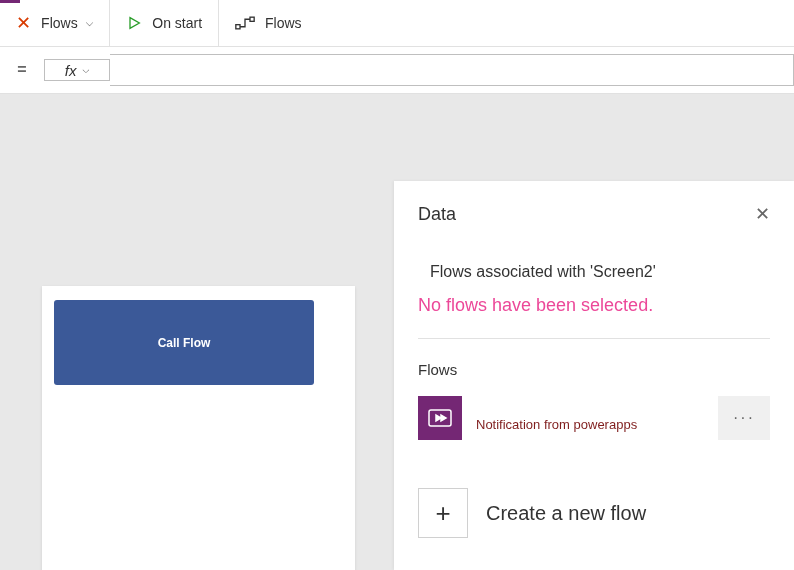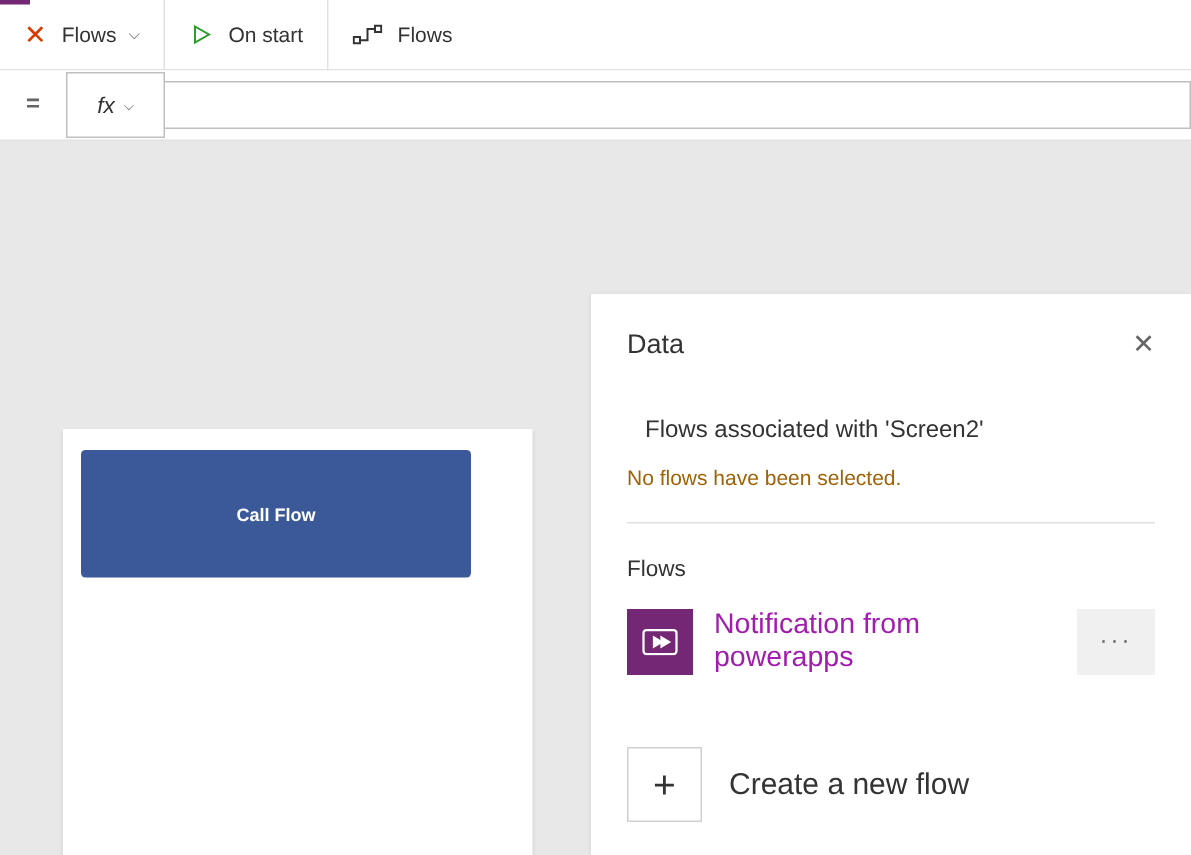--- a/index.html
+++ b/index.html
@@ -32,21 +32,21 @@
     height: 47px;
     display: flex;
     align-items: center;
     border-bottom: 1px solid #e1e1e1;
     background: #fff;
   }
   .formula-bar .eq {
     width: 44px; text-align: center; font-size: 16px; color: #666; font-weight: 600;
   }
   .formula-bar .fx-box {
-    width: 66px; height: 44px; border: 1px solid #bfbfbf;
+    width: 66px; height: 22px; border: 1px solid #bfbfbf;
     display: flex; align-items: center; justify-content: center;
     font-family: "Times New Roman", serif; font-style: italic;
     font-size: 15px; color: #333; cursor: pointer;
   }
   .formula-bar .fx-box .fx-chev { font-style: normal; font-size: 9px; margin-left: 6px; color: #666; }
   .formula-bar .fx-input {
     flex: 1; height: 32px; border: 1px solid #bfbfbf; border-left: none;
     padding: 0 8px; font-size: 14px; outline: none;
   }
   
@@ -62,47 +62,47 @@
   .call-flow-btn {
     position: absolute; left: 12px; top: 14px;
     width: 260px; height: 85px;
     background: #3b5998; color: #fff;
     display: flex; align-items: center; justify-content: center;
     font-size: 12px; font-weight: 600;
     border-radius: 3px; cursor: pointer;
   }
   
   .data-panel {
-    position: absolute; right: 0; top: 102px; bottom: 0;
+    position: absolute; right: 0; top: 87px; bottom: 0;
     width: 400px; background: #fff;
     box-shadow: -1px 0 3px rgba(0,0,0,0.06);
     padding: 22px 24px;
   }
   .data-panel .panel-header {
     display: flex; justify-content: space-between; align-items: center;
     margin-bottom: 38px;
   }
   .data-panel .panel-title { font-size: 18px; color: #333; }
   .close-x { font-size: 18px; color: #666; cursor: pointer; font-weight: 300; }
   
   .assoc-title { font-size: 16px; color: #333; margin-bottom: 14px; margin-left: 12px; }
-  .assoc-empty { font-size: 14px; color: #a16207; margin-bottom: 22px; }
+  .assoc-empty { font-size: 18px; color: #ec4899; margin-bottom: 22px; }
   .divider { height: 1px; background: #e1e1e1; margin-bottom: 22px; }
   
   .flows-heading { font-size: 15px; color: #333; margin-bottom: 18px; }
   .flow-row {
     display: flex; align-items: center; gap: 14px;
     margin-bottom: 48px;
   }
   .flow-icon {
     width: 44px; height: 44px; background: #742774;
     display: flex; align-items: center; justify-content: center;
     color: #fff;
   }
-  .flow-name { flex: 1; font-size: 19px; color: #a21caf; cursor: pointer; }
+  .flow-name { flex: 1; font-size: 13px; color: #7f1d1d; cursor: pointer; margin-top: 12px; }
   .flow-more {
     width: 52px; height: 44px; background: #f0f0f0;
     display: flex; align-items: center; justify-content: center;
     cursor: pointer; font-size: 16px; color: #666; letter-spacing: 2px;
   }
   
   .create-row { display: flex; align-items: center; gap: 18px; }
   .create-plus {
     width: 50px; height: 50px; border: 1px solid #d0d0d0;
     display: flex; align-items: center; justify-content: center;

